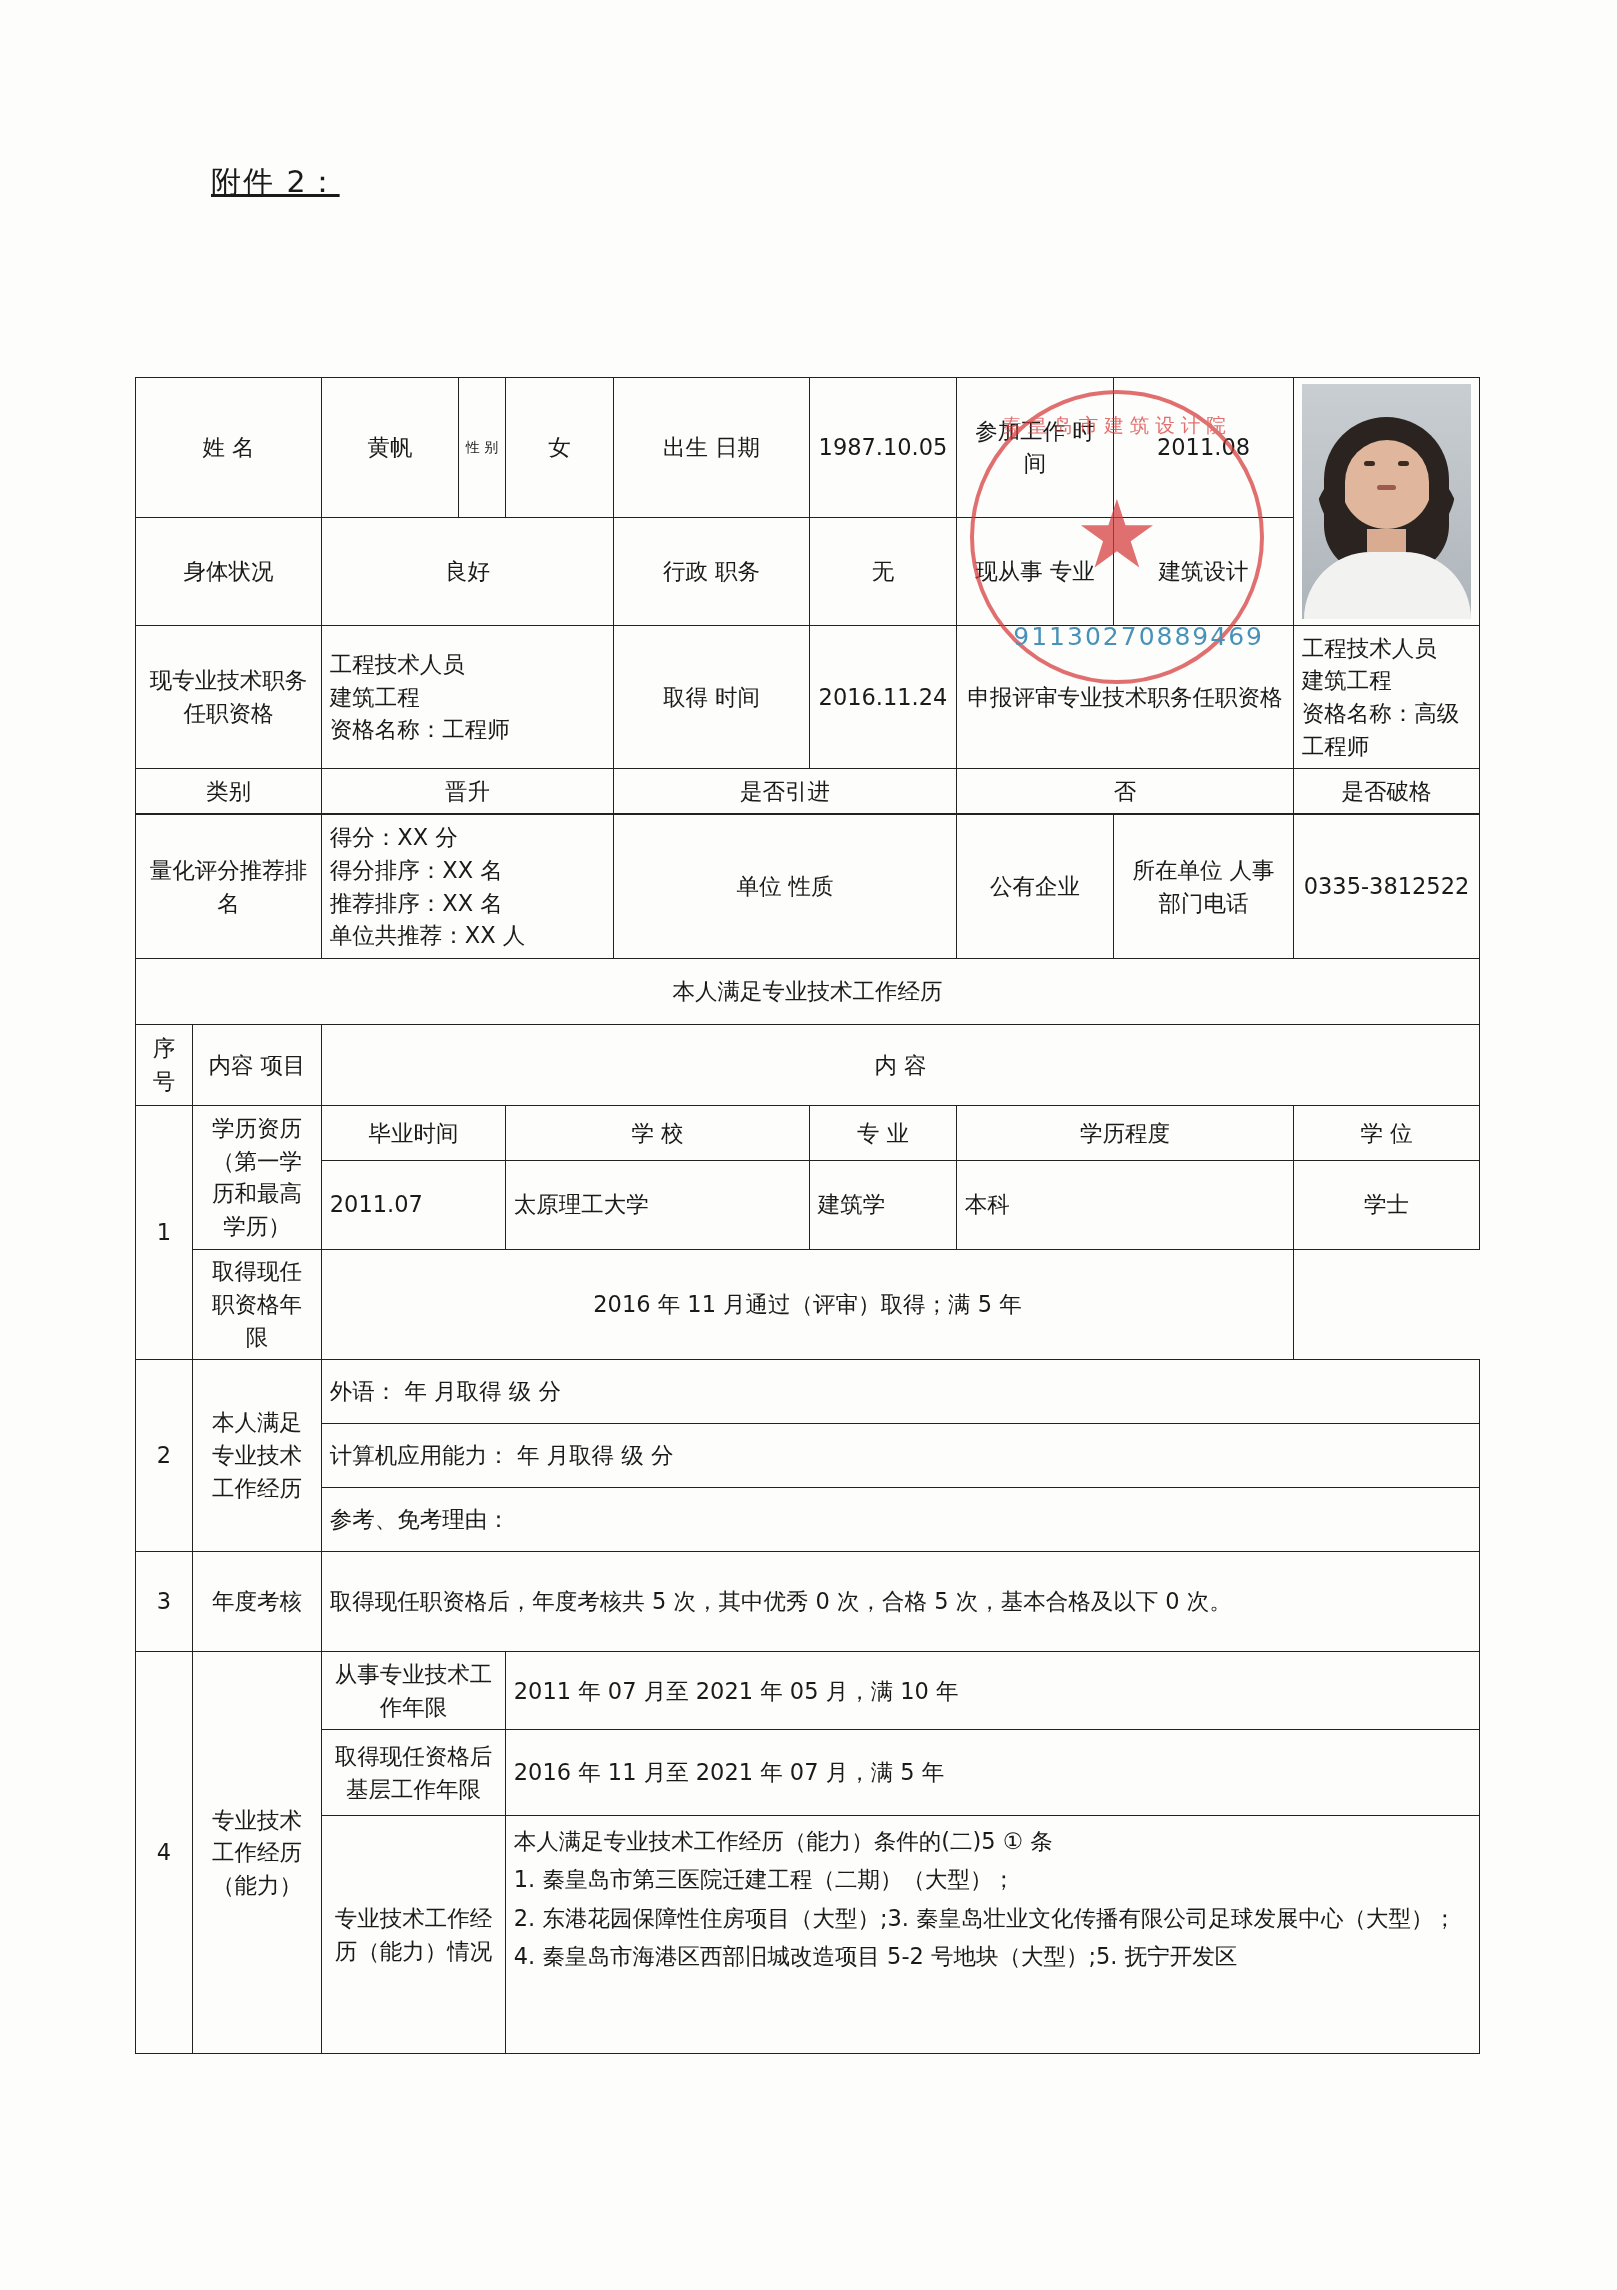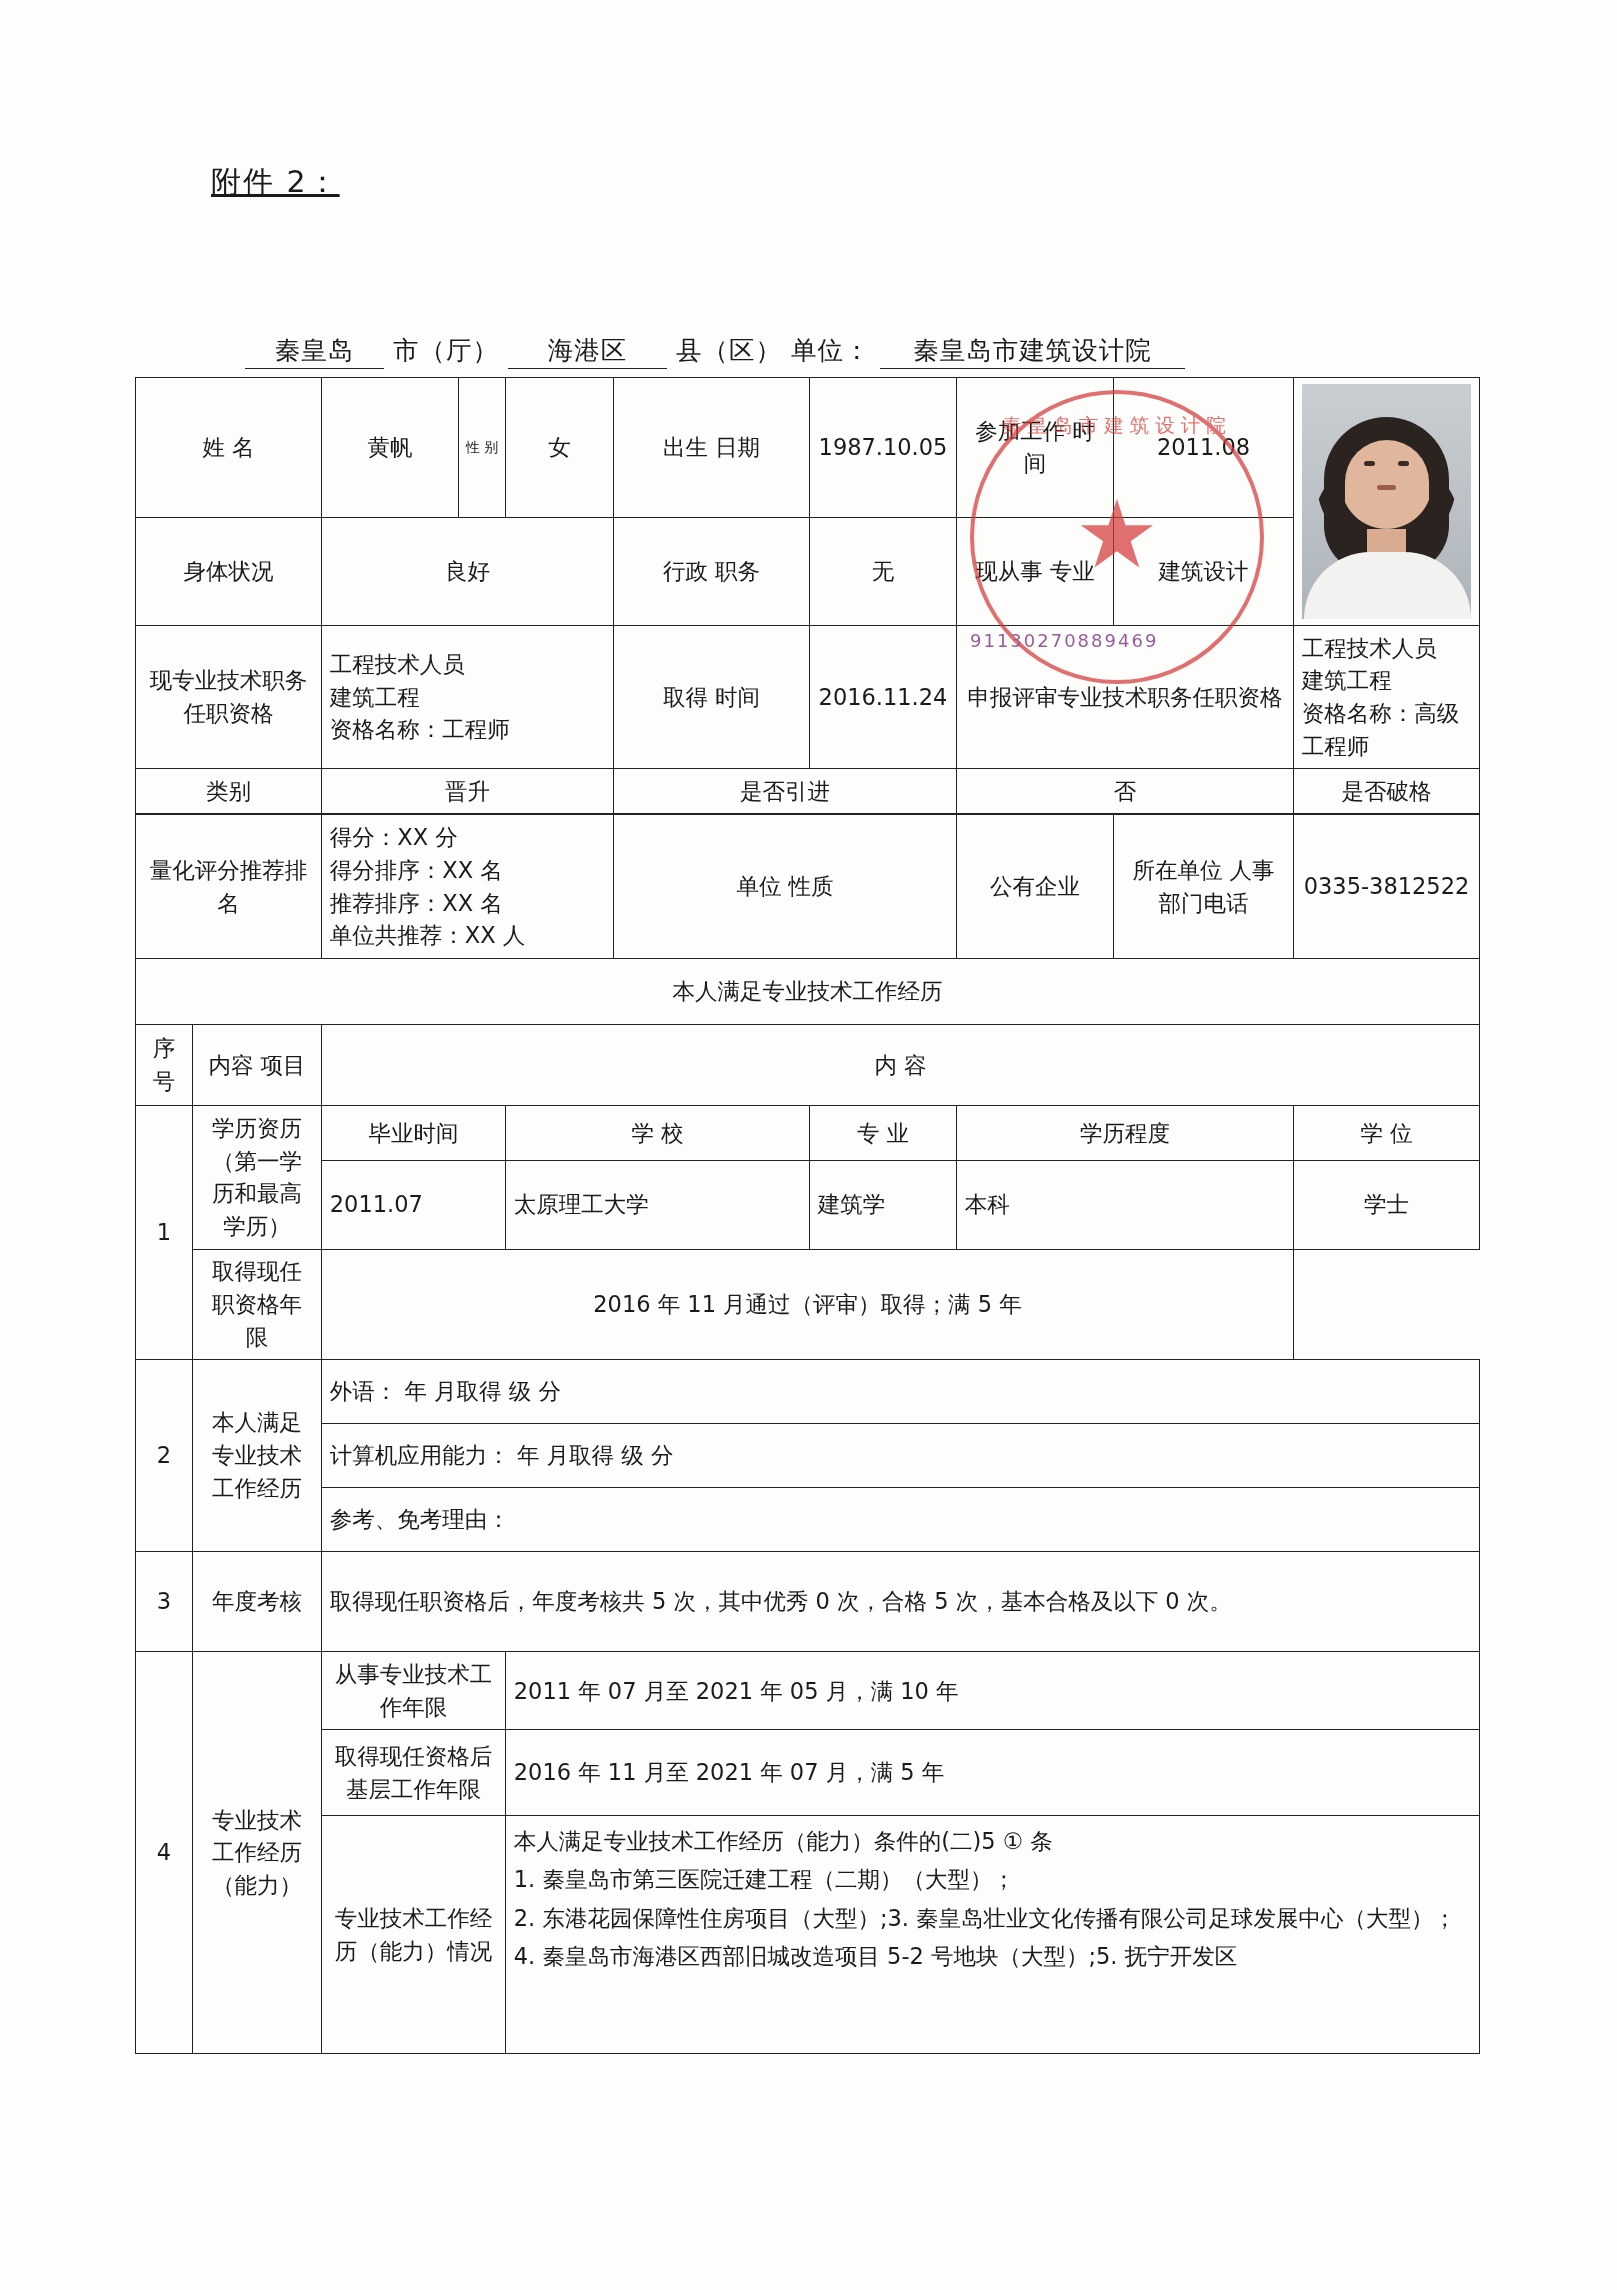--- a/index.html
+++ b/index.html
@@ -101,45 +101,37 @@
     position:absolute;inset:0;
     border:4.9px solid #d63a3a;border-radius:50%;
   }
   .stamp .star{
     position:absolute;left:50%;top:50%;
     transform:translate(-50%,-52%);
     color:#d63a3a;font-size:94px;line-height:1;
   }
   .stamp .txt{
     position:absolute;left:0;right:0;bottom:33px;
-    text-align:left;color:#701a75;font-size:18px;letter-spacing:2px;
+    text-align:right;color:#0369a1;font-size:25px;letter-spacing:2px;
   }
   .stamp .arc{
     position:absolute;left:0;right:0;top:21.6px;
     text-align:center;color:#d63a3a;font-size:19.6px;letter-spacing:5.9px;
   }
   .sec-title{font-size:23.5px;}
   .multi{line-height:1.55;}
 </style>
 </head>
 <body>
 
 <div class="page">
 
   <div class="attach-label">附件 2：</div>
 
 
-  <div class="subline">
-    <span class="ul" style="min-width:127px">秦皇岛</span>
-    <span>市（厅）</span>
-    <span class="ul" style="min-width:147px">海港区</span>
-    <span>县（区）</span>
-    <span>单位：</span>
-    <span class="ul" style="min-width:294px">秦皇岛市建筑设计院</span>
-  </div>
 
   <table class="main">
     <colgroup>
       <col style="width:57px">
       <col style="width:129px">
       <col style="width:137px">
       <col style="width:47px">
       <col style="width:108px">
       <col style="width:196px">
       <col style="width:147px">

